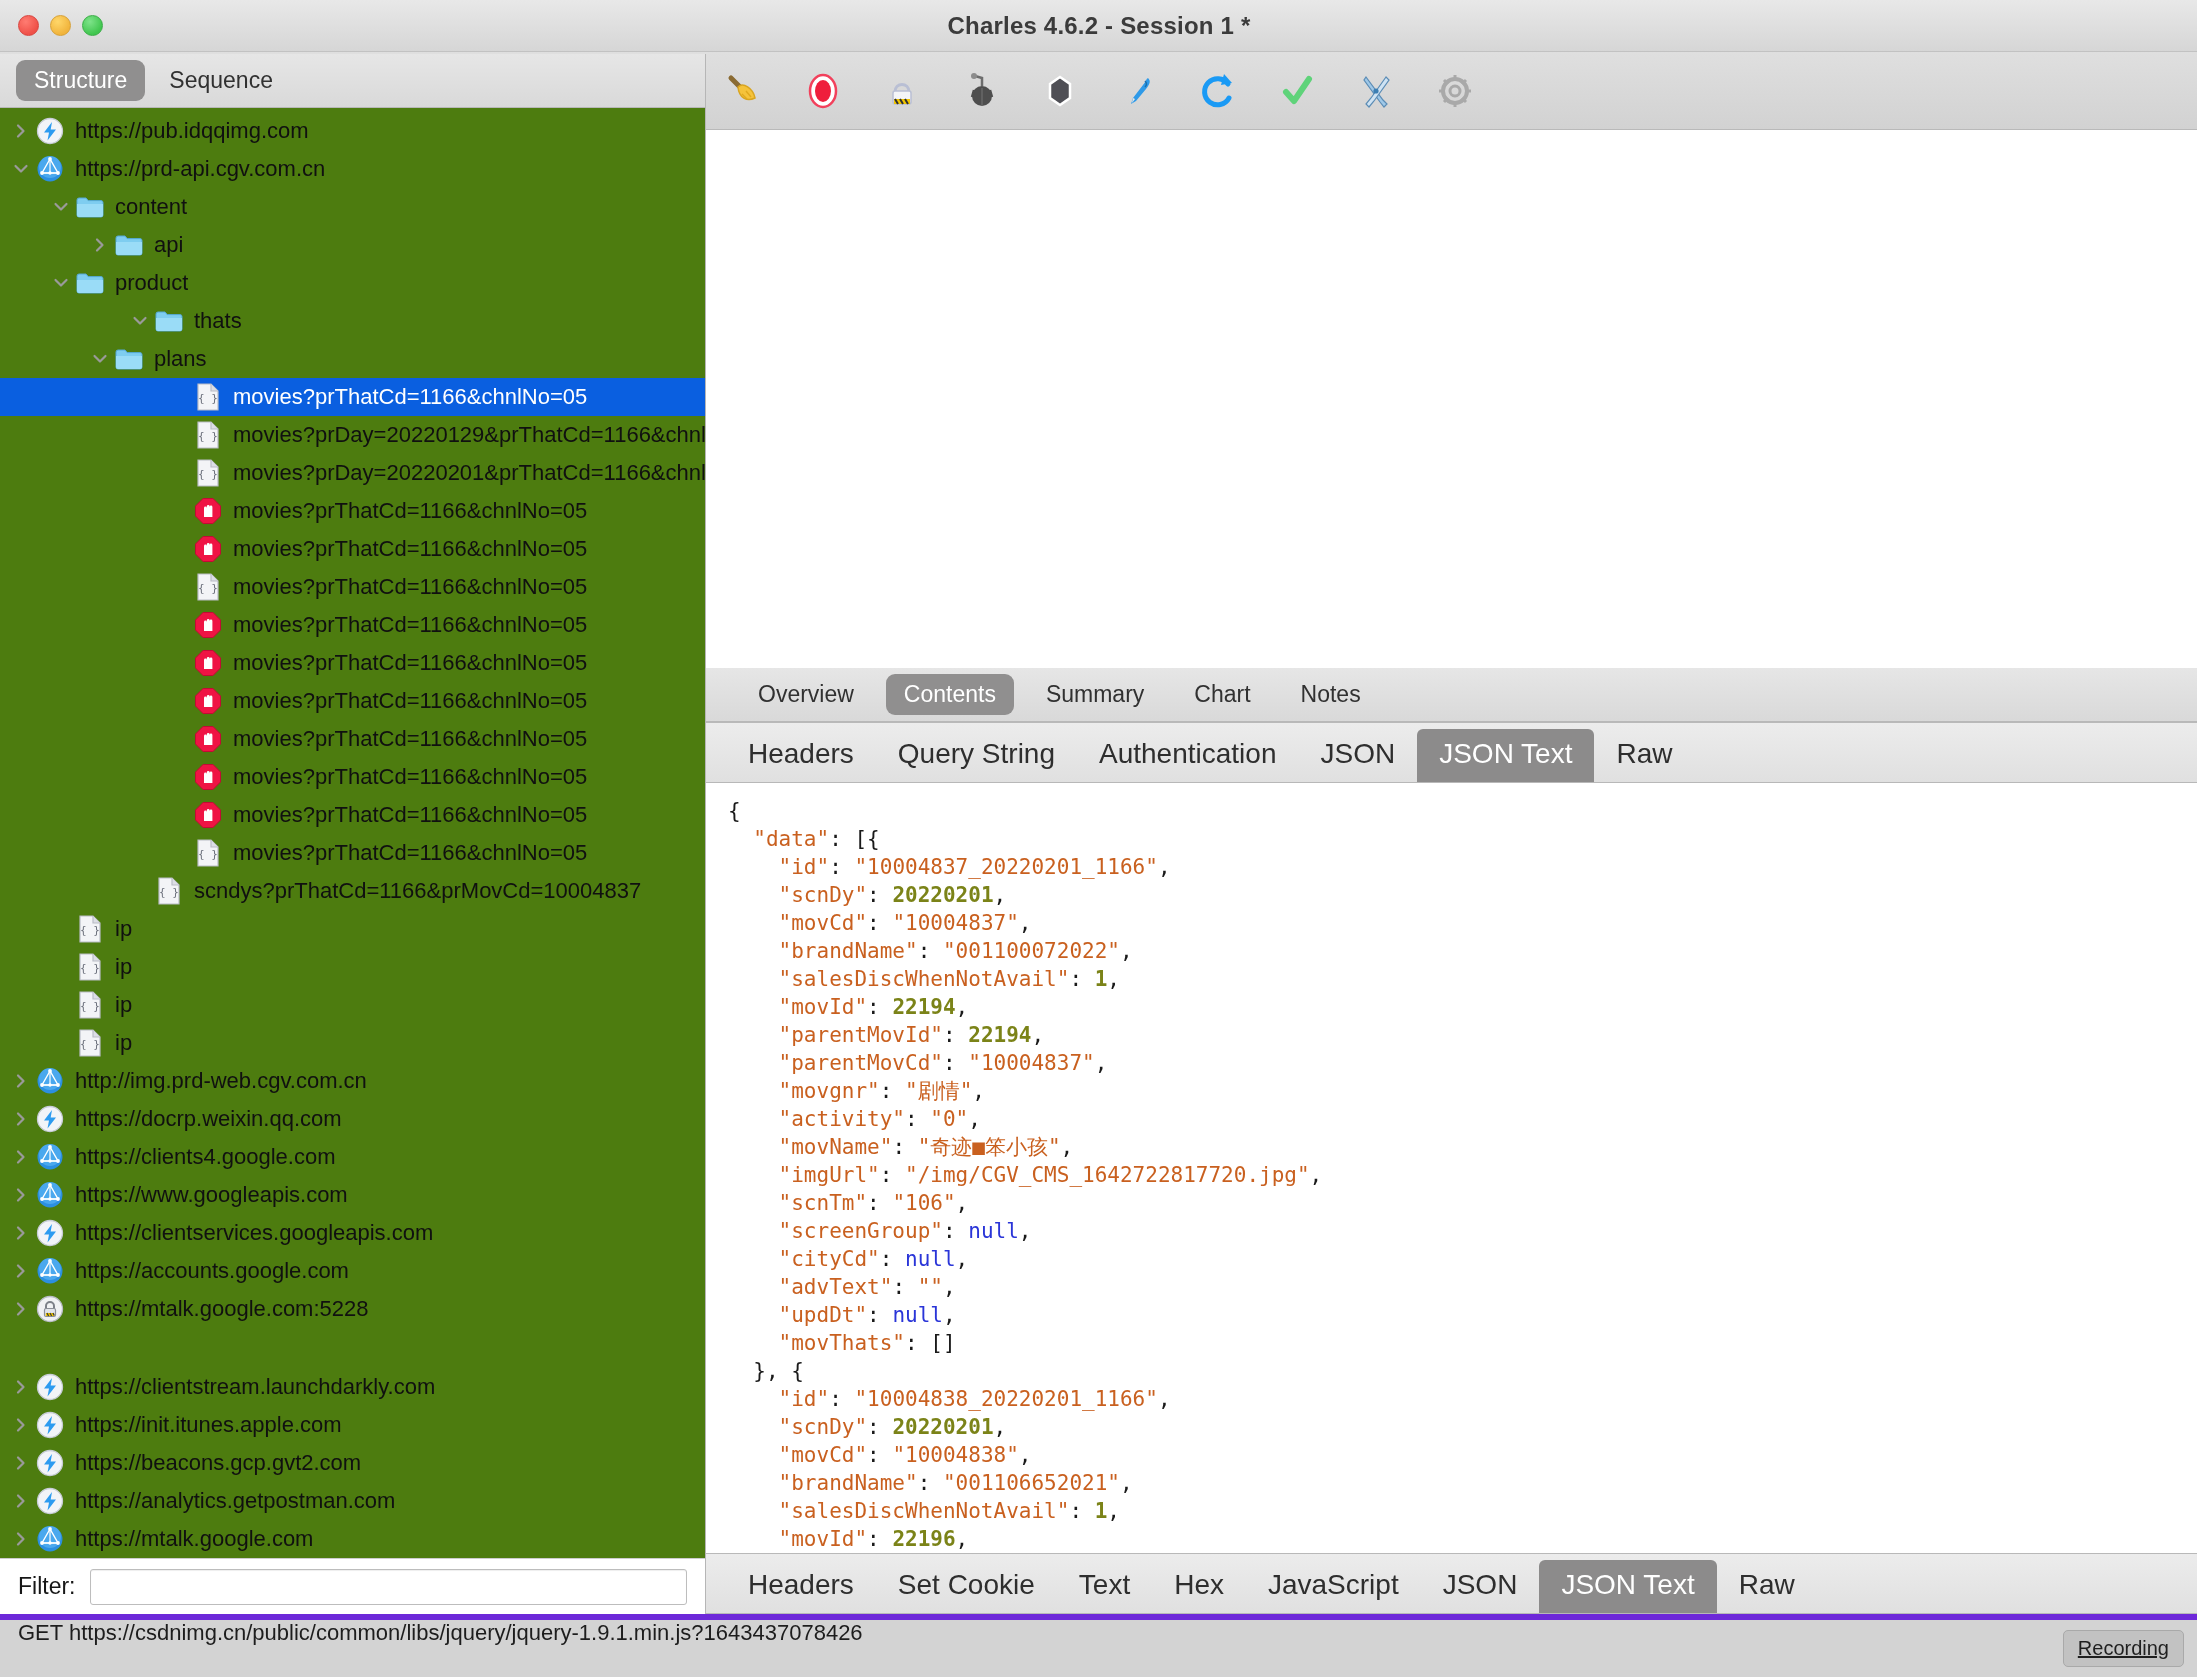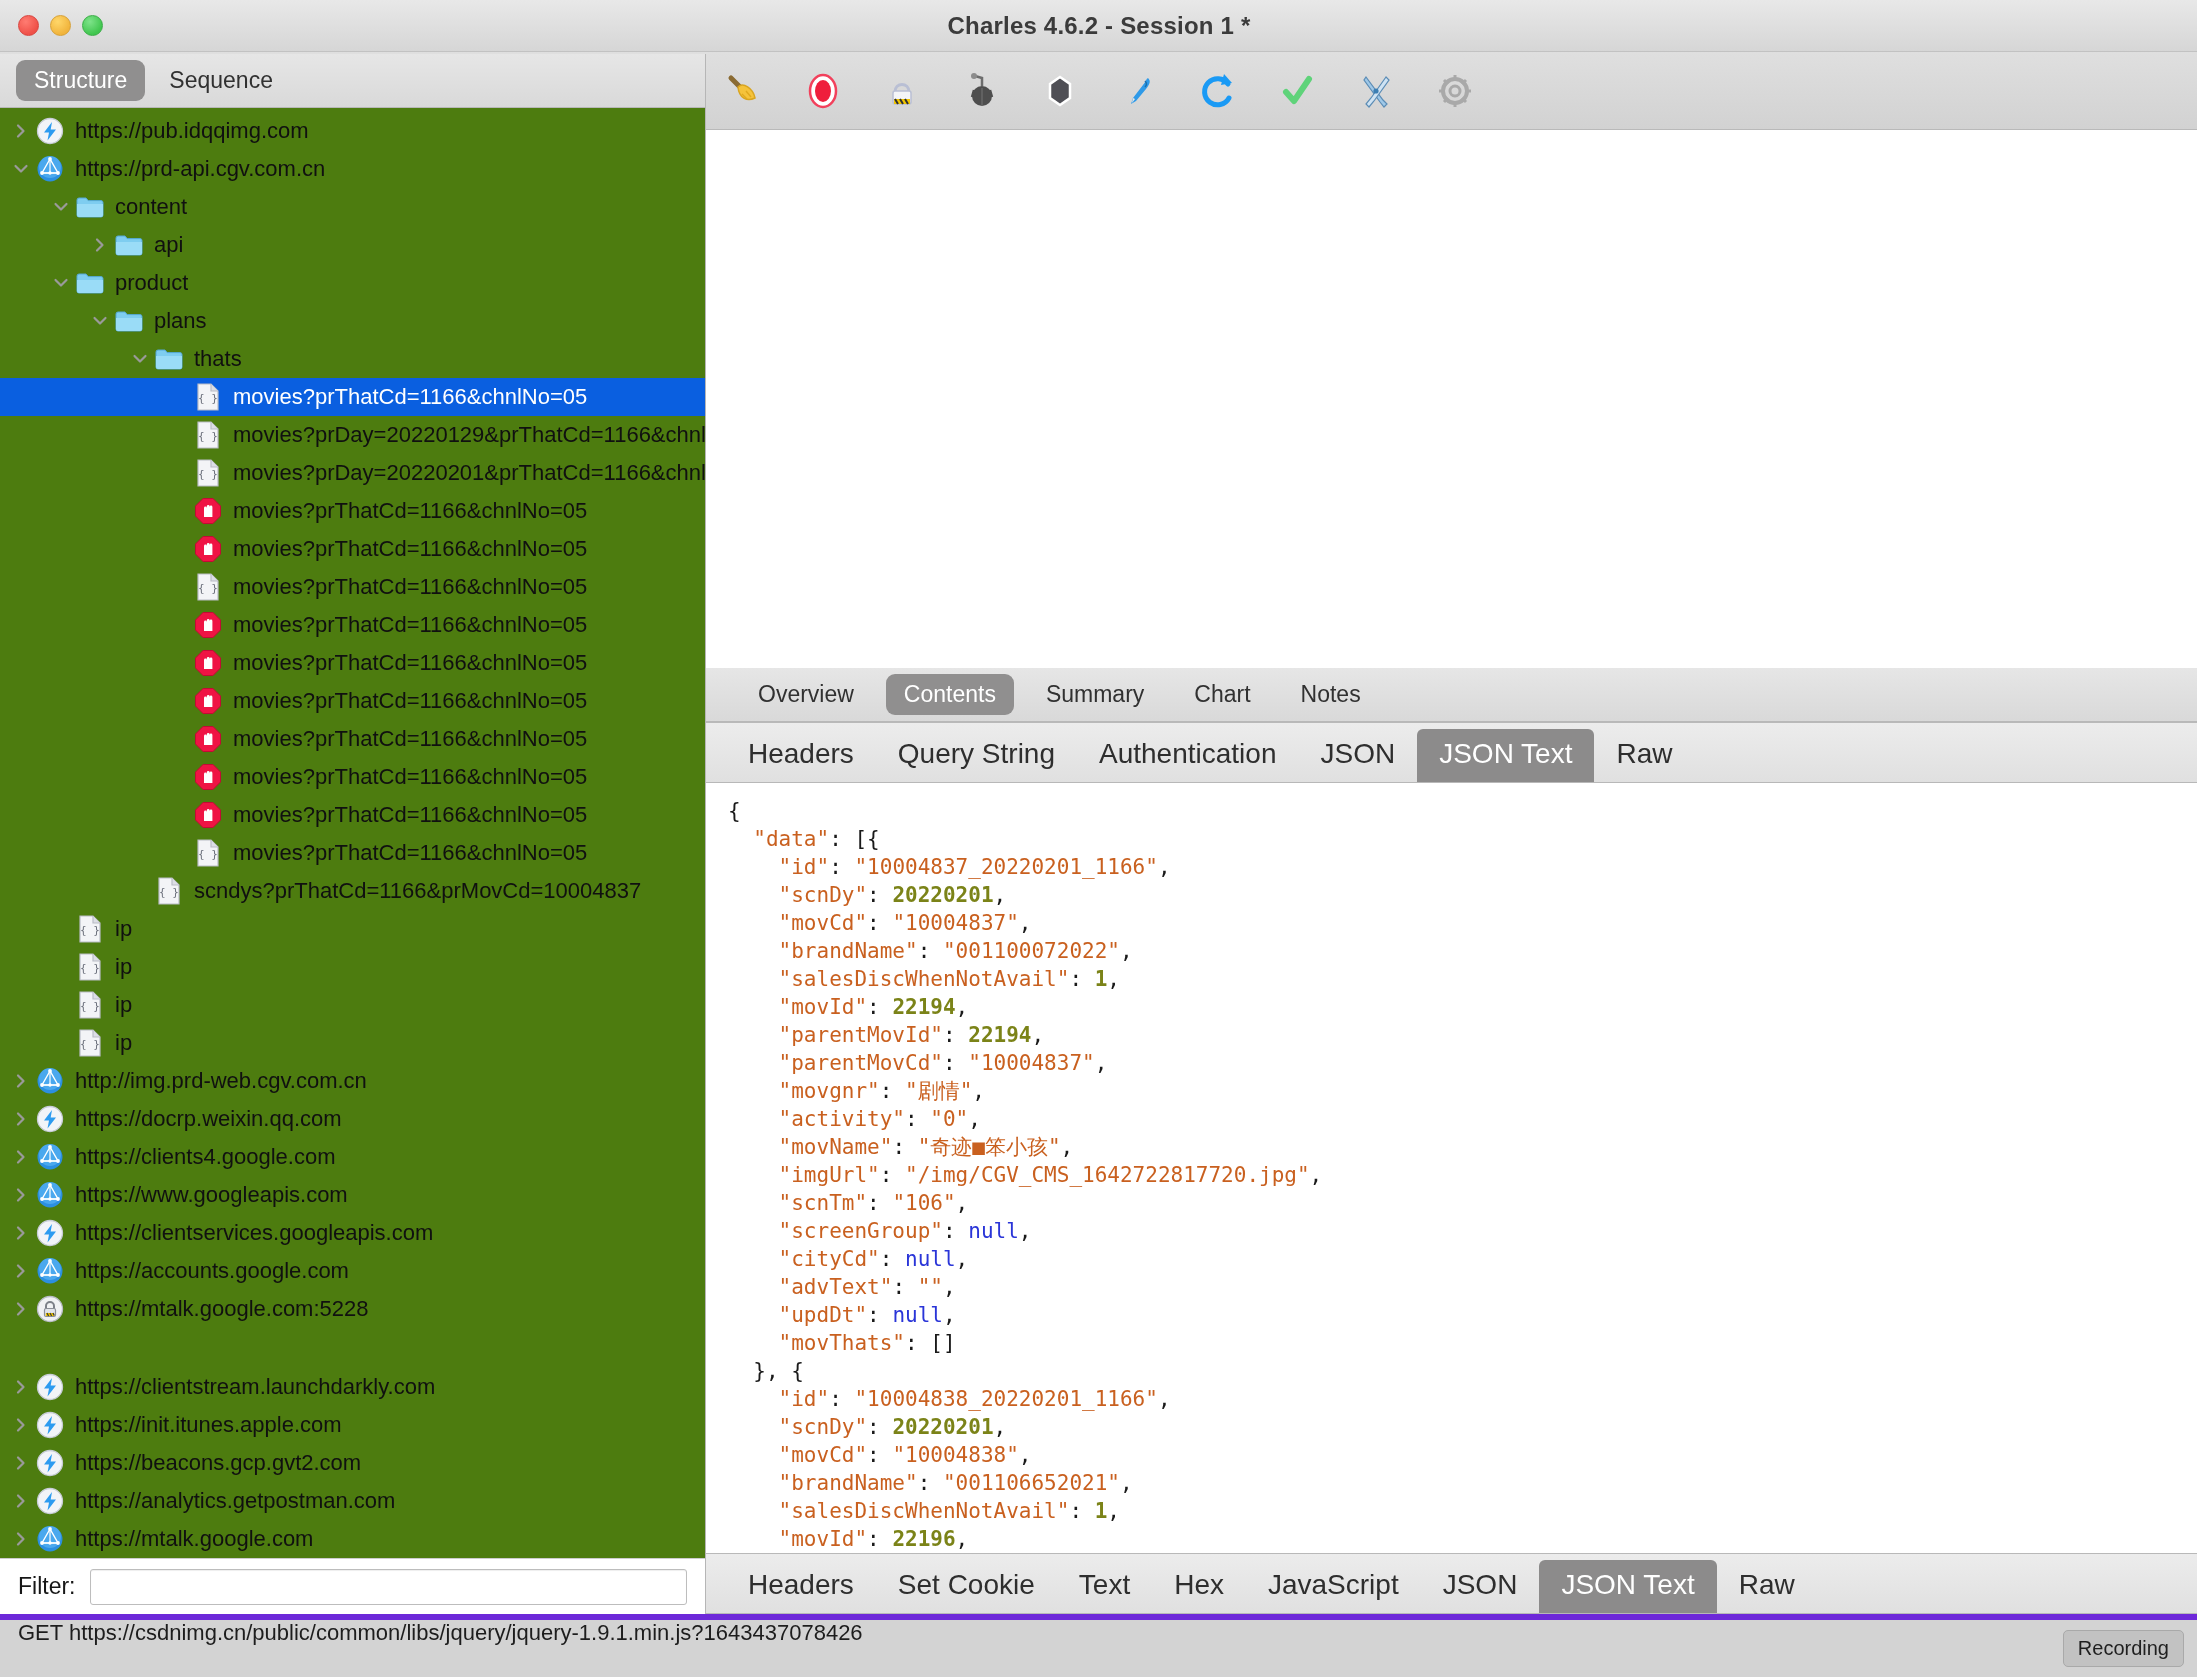--- a/index.html
+++ b/index.html
@@ -132,21 +132,21 @@
     flex:0 0 57px;height:57px;position:relative;
     background:#d3d3d3;border-top:6px solid #6d28d9;
     display:flex;align-items:flex-start;
   }
   .statustext{
     font-size:22px;color:#1d1d1d;padding-left:18px;white-space:nowrap;overflow:hidden;
   }
   .recbadge{
     position:absolute;right:14px;top:10px;
     background:#c2c2c2;border:1px solid #a9a9a9;border-radius:5px;
-    font-size:20px;color:#1f1f1f;padding:6px 14px;
+    font-size:20px;color:#1f1f1f;padding:6px 14px;text-decoration:underline;
   }
 </style>
 </head>
 <body>
 
 <div class="app">
 
   <div class="titlebar">
     <div class="traffic">
       <span class="tl red"></span>
@@ -318,47 +318,47 @@
               </svg>
             </span>
             <span class="ico">
               <svg width="28" height="24" viewBox="0 0 28 24">
                 <path d="M1 5a2 2 0 0 1 2-2h7l2.2 2.6H25a2 2 0 0 1 2 2V20a2 2 0 0 1-2 2H3a2 2 0 0 1-2-2Z" fill="#7ecdf0" stroke="#54a8d6" stroke-width="1"></path>
                 <path d="M1 9h26v11a2 2 0 0 1-2 2H3a2 2 0 0 1-2-2Z" fill="#9adcf7"></path>
               </svg>
             </span>
             <span class="lbl">product</span>
           </div>
-          <div class="row" style="padding-left: 87px;">
+          <div class="row" style="padding-left: 127px;">
             <span class="disc">
               <svg width="18" height="18" viewBox="0 0 18 18">
                 <path d="M3.5 6 L9 11.5 L14.5 6" fill="none" stroke="currentColor" stroke-width="2.2" stroke-linecap="round" stroke-linejoin="round"></path>
               </svg>
             </span>
             <span class="ico">
               <svg width="28" height="24" viewBox="0 0 28 24">
                 <path d="M1 5a2 2 0 0 1 2-2h7l2.2 2.6H25a2 2 0 0 1 2 2V20a2 2 0 0 1-2 2H3a2 2 0 0 1-2-2Z" fill="#7ecdf0" stroke="#54a8d6" stroke-width="1"></path>
                 <path d="M1 9h26v11a2 2 0 0 1-2 2H3a2 2 0 0 1-2-2Z" fill="#9adcf7"></path>
               </svg>
             </span>
-            <span class="lbl">plans</span>
-          </div>
-          <div class="row" style="padding-left: 127px;">
+            <span class="lbl">thats</span>
+          </div>
+          <div class="row" style="padding-left: 87px;">
             <span class="disc">
               <svg width="18" height="18" viewBox="0 0 18 18">
                 <path d="M3.5 6 L9 11.5 L14.5 6" fill="none" stroke="currentColor" stroke-width="2.2" stroke-linecap="round" stroke-linejoin="round"></path>
               </svg>
             </span>
             <span class="ico">
               <svg width="28" height="24" viewBox="0 0 28 24">
                 <path d="M1 5a2 2 0 0 1 2-2h7l2.2 2.6H25a2 2 0 0 1 2 2V20a2 2 0 0 1-2 2H3a2 2 0 0 1-2-2Z" fill="#7ecdf0" stroke="#54a8d6" stroke-width="1"></path>
                 <path d="M1 9h26v11a2 2 0 0 1-2 2H3a2 2 0 0 1-2-2Z" fill="#9adcf7"></path>
               </svg>
             </span>
-            <span class="lbl">thats</span>
+            <span class="lbl">plans</span>
           </div>
           <div class="row sel" style="padding-left: 166px;">
             <span class="disc"></span>
             <span class="ico">
               <svg width="24" height="28" viewBox="0 0 24 28">
                 <path d="M2 1h13l7 7v19H2Z" fill="#f3f4f7" stroke="#b9bcc6" stroke-width="1.2"></path>
                 <path d="M15 1v7h7" fill="#dcdee5" stroke="#b9bcc6" stroke-width="1.2"></path>
                 <text x="12" y="19" font-size="11" font-family="monospace" fill="#6d717d" text-anchor="middle">{ }</text>
               </svg>
             </span>

